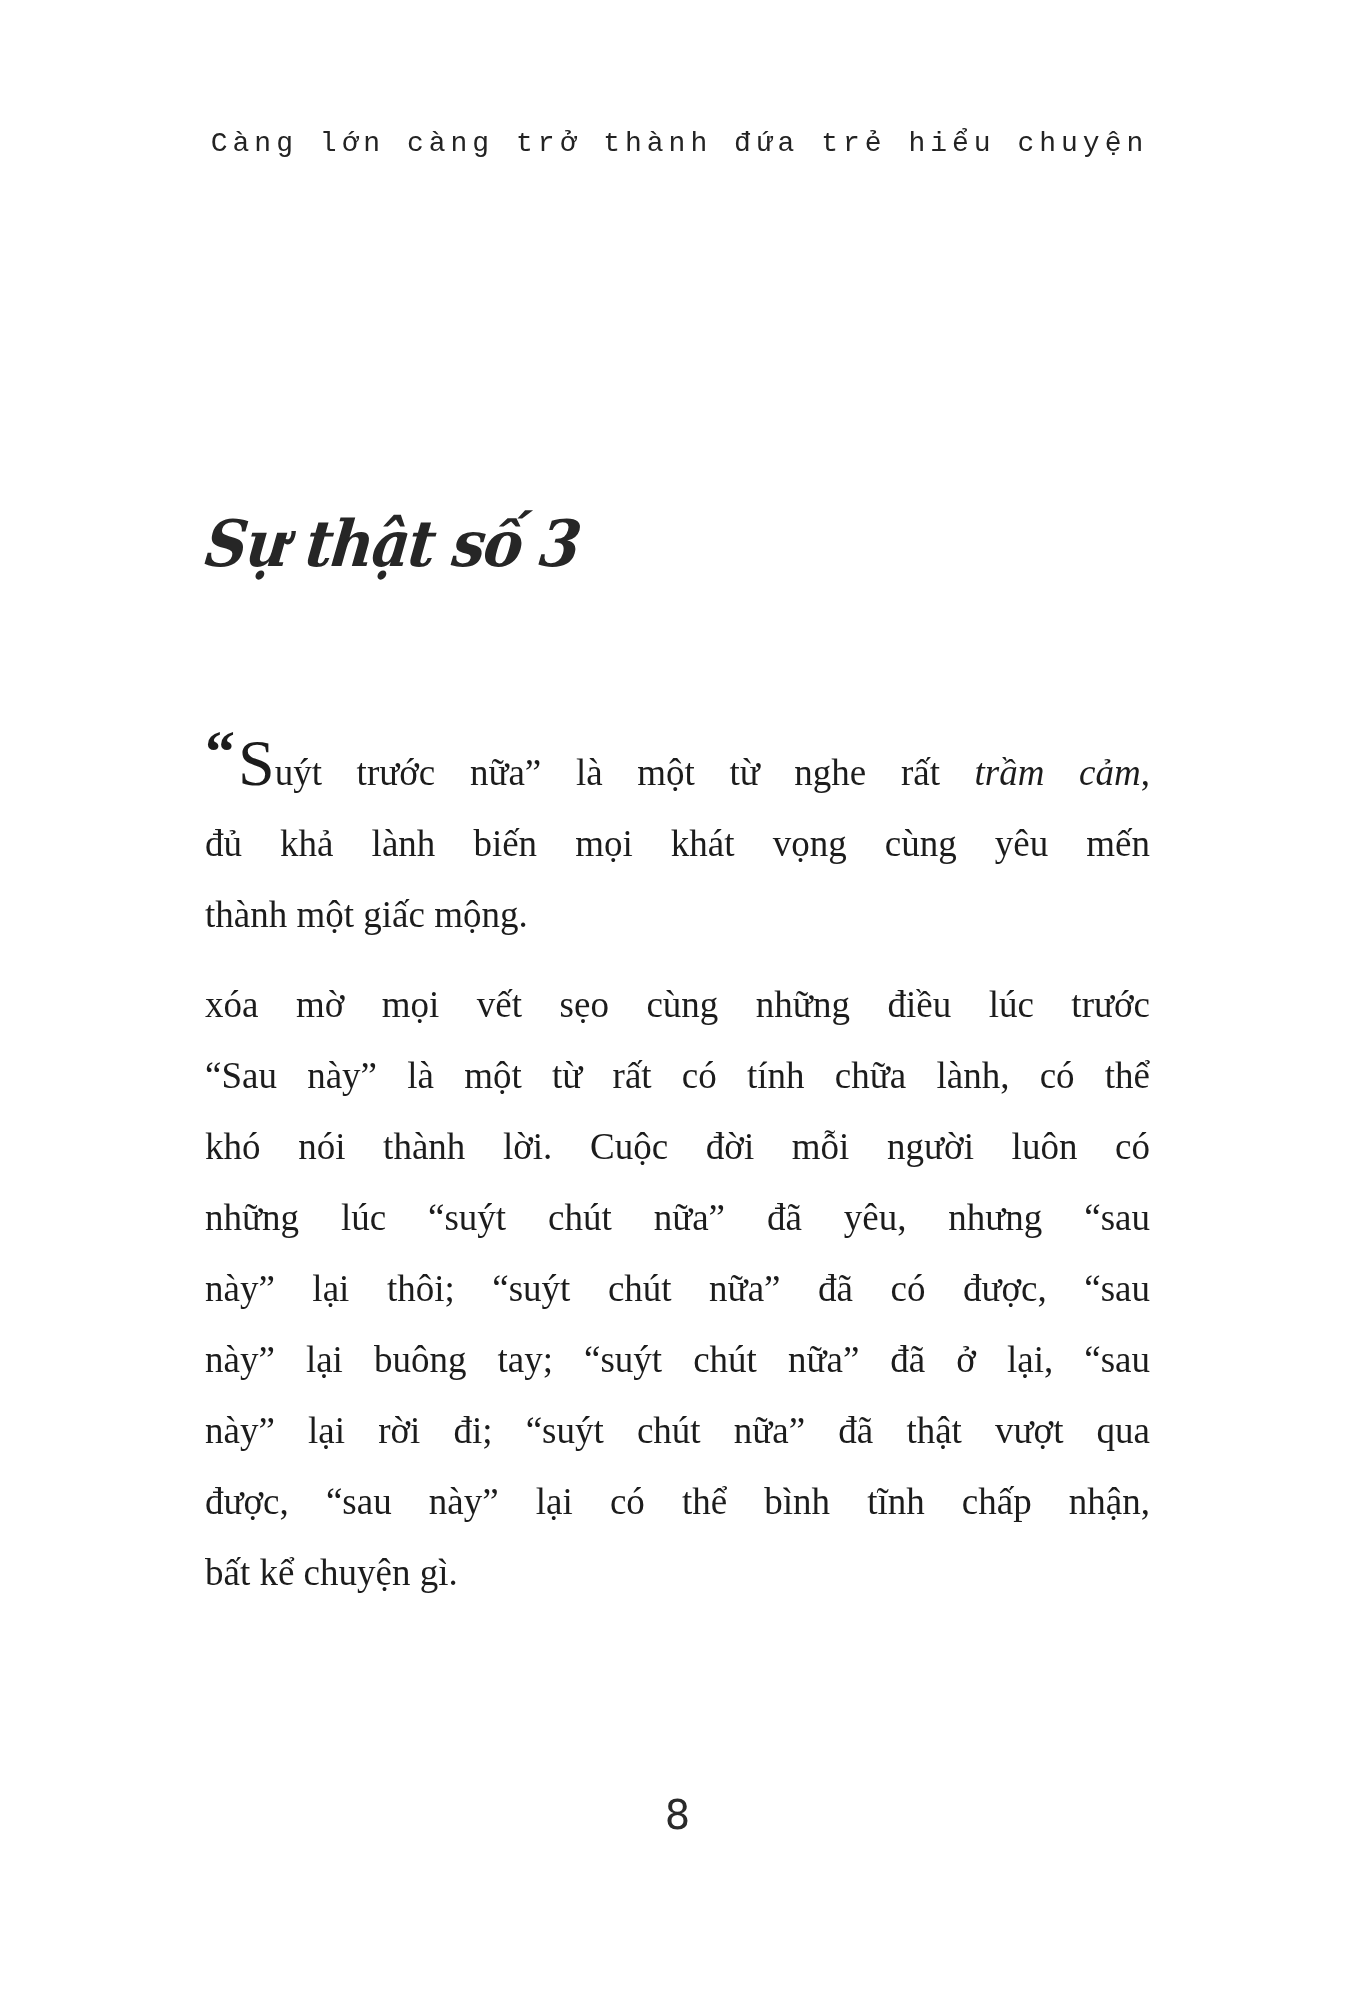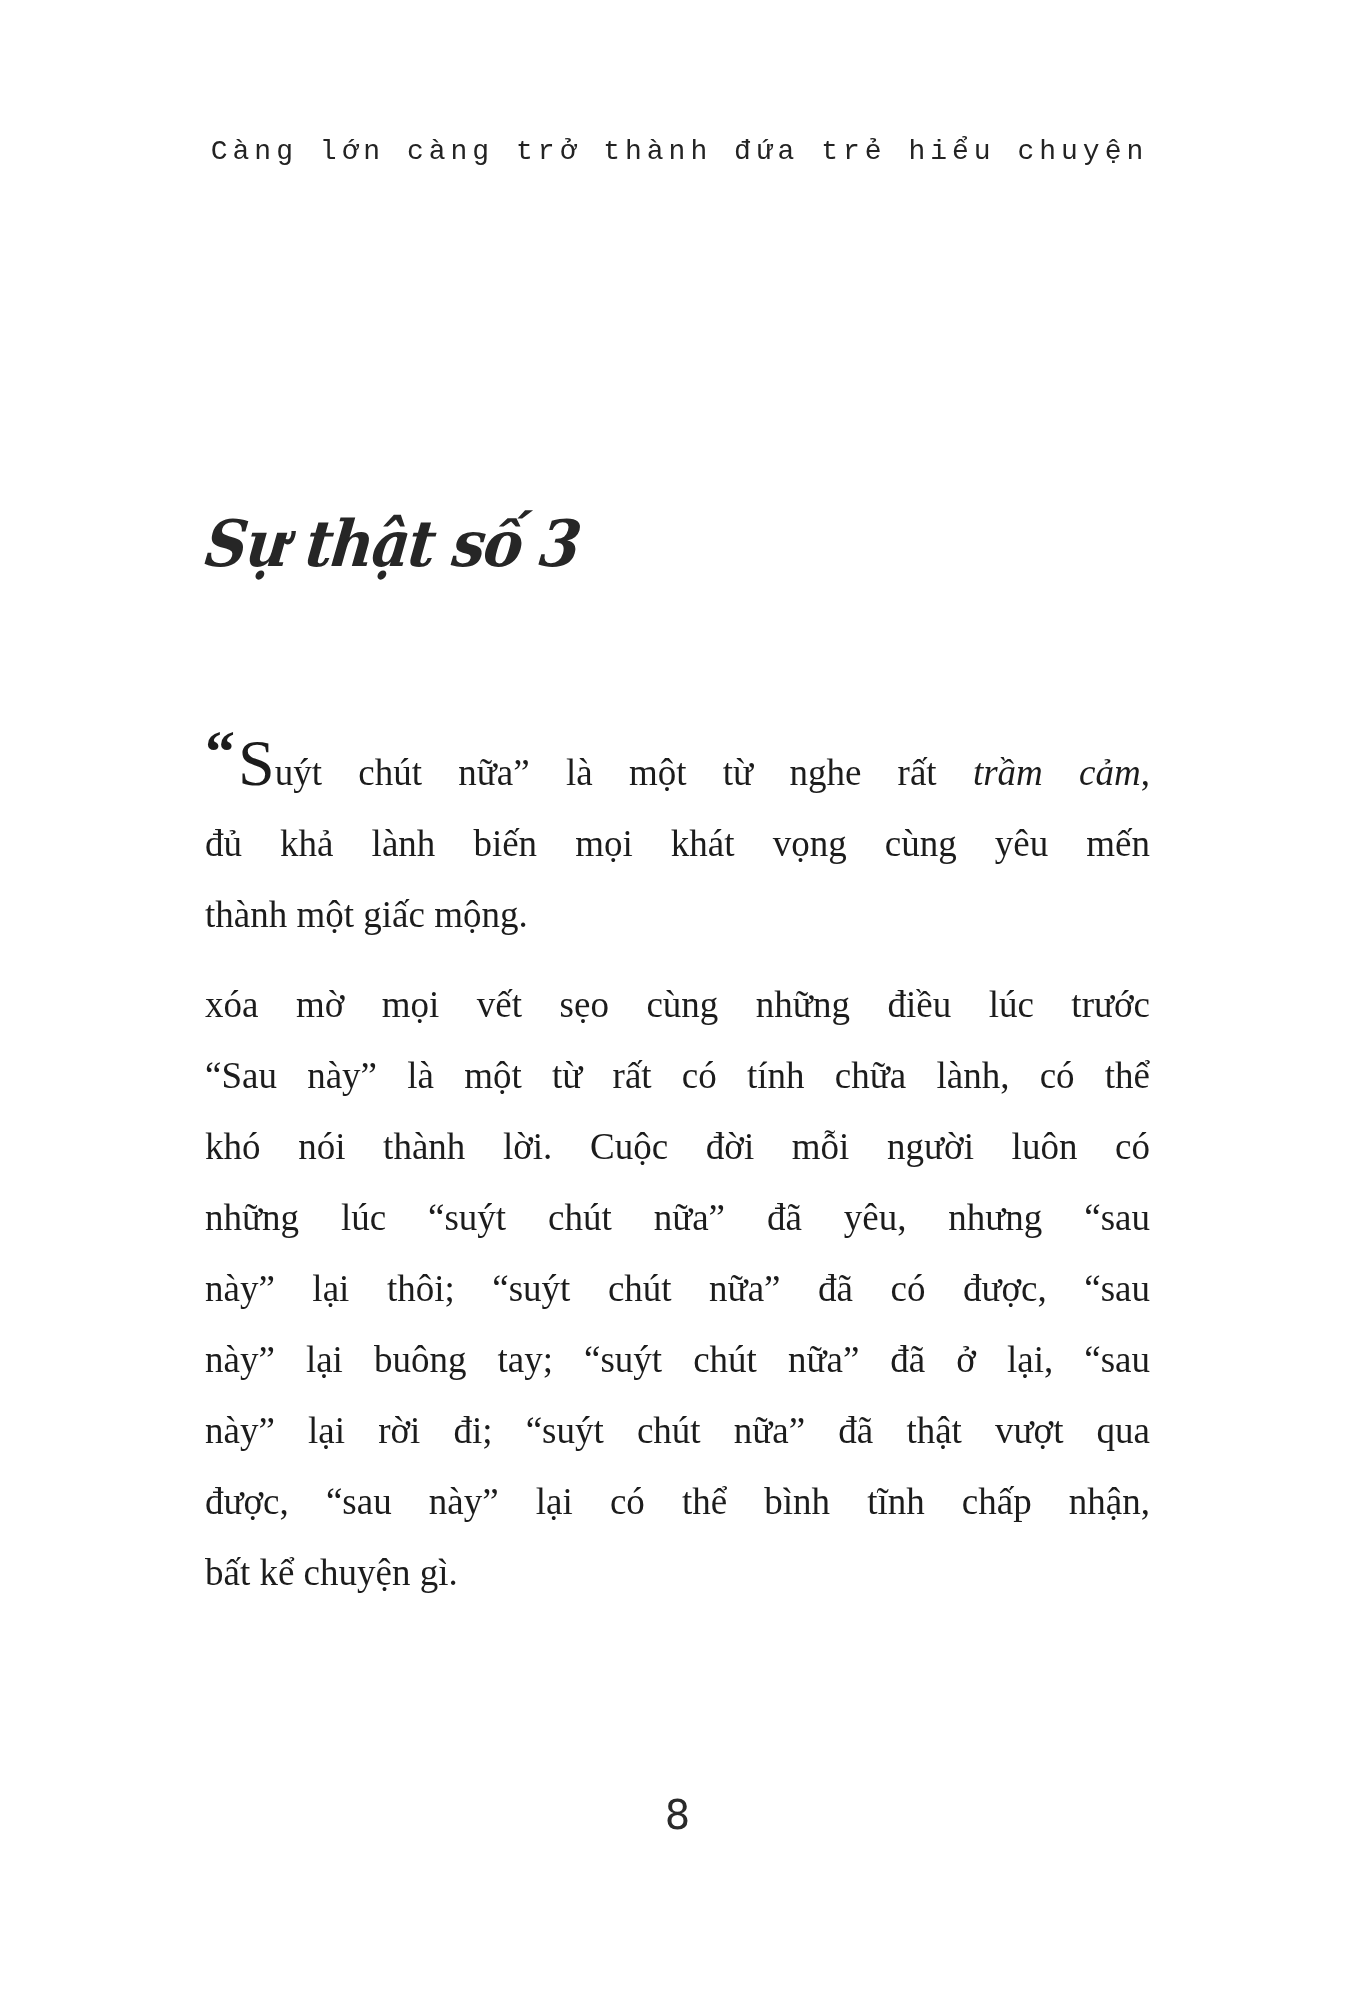--- a/index.html
+++ b/index.html
@@ -10,21 +10,21 @@
     height: 2008px;
     background: #ffffff;
     overflow: hidden;
     font-family: "Liberation Serif", "DejaVu Serif", serif;
     color: #1e1e1e;
   }
 
   
   .running-head {
     position: absolute;
-    top: 136px;
+    top: 128px;
     left: 0;
     right: 0;
     text-align: center;
     font-family: "Liberation Mono", "DejaVu Sans Mono", monospace;
     font-size: 28px;
     letter-spacing: 5px;
     color: #232323;
     white-space: nowrap;
   }
 
@@ -94,21 +94,21 @@
 
 <div class="page">
 
   <div class="running-head">Càng lớn càng trở thành đứa trẻ hiểu chuyện</div>
 
   <h1 class="chapter-title">Sự thật số 3</h1>
 
   <div class="body-text">
 
     <div class="para para-1">
-      <div class="line"><span class="open-quote">“</span><span class="initial-cap">S</span><span>uýt chút nữa” là một từ nghe rất </span><span class="ital">trầm cảm</span><span>,</span></div>
+      <div class="line"><span class="open-quote">“</span><span class="initial-cap">S</span><span>uýt trước nữa” là một từ nghe rất </span><span class="ital">trầm cảm</span><span>,</span></div>
       <div class="line">đủ khả lành biến mọi khát vọng cùng yêu mến</div>
       <div class="line last">thành một giấc mộng.</div>
     </div>
 
     <div class="para para-2">
       <div class="line">xóa mờ mọi vết sẹo cùng những điều lúc trước</div>
       <div class="line">“Sau này” là một từ rất có tính chữa lành, có thể</div>
       <div class="line">khó nói thành lời. Cuộc đời mỗi người luôn có</div>
       <div class="line">những lúc “suýt chút nữa” đã yêu, nhưng “sau</div>
       <div class="line">này” lại thôi; “suýt chút nữa” đã có được, “sau</div>

